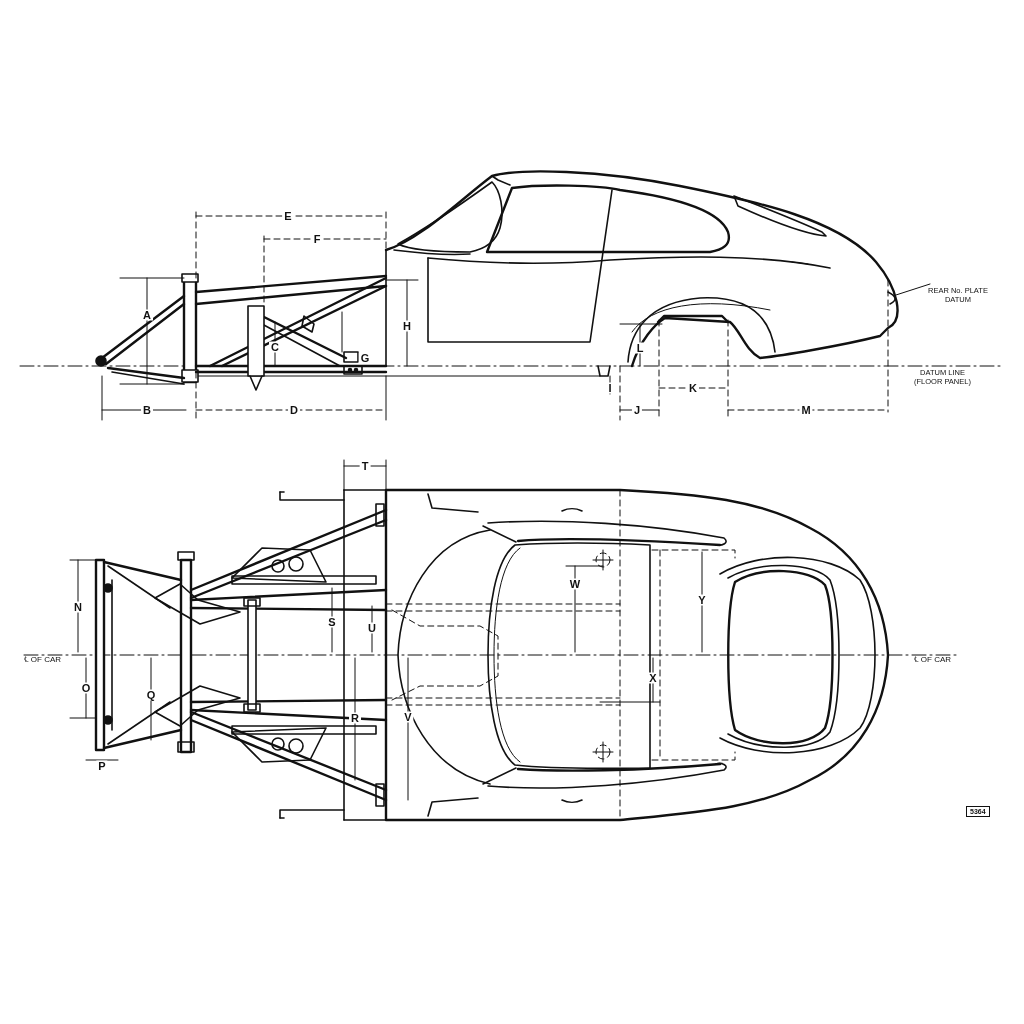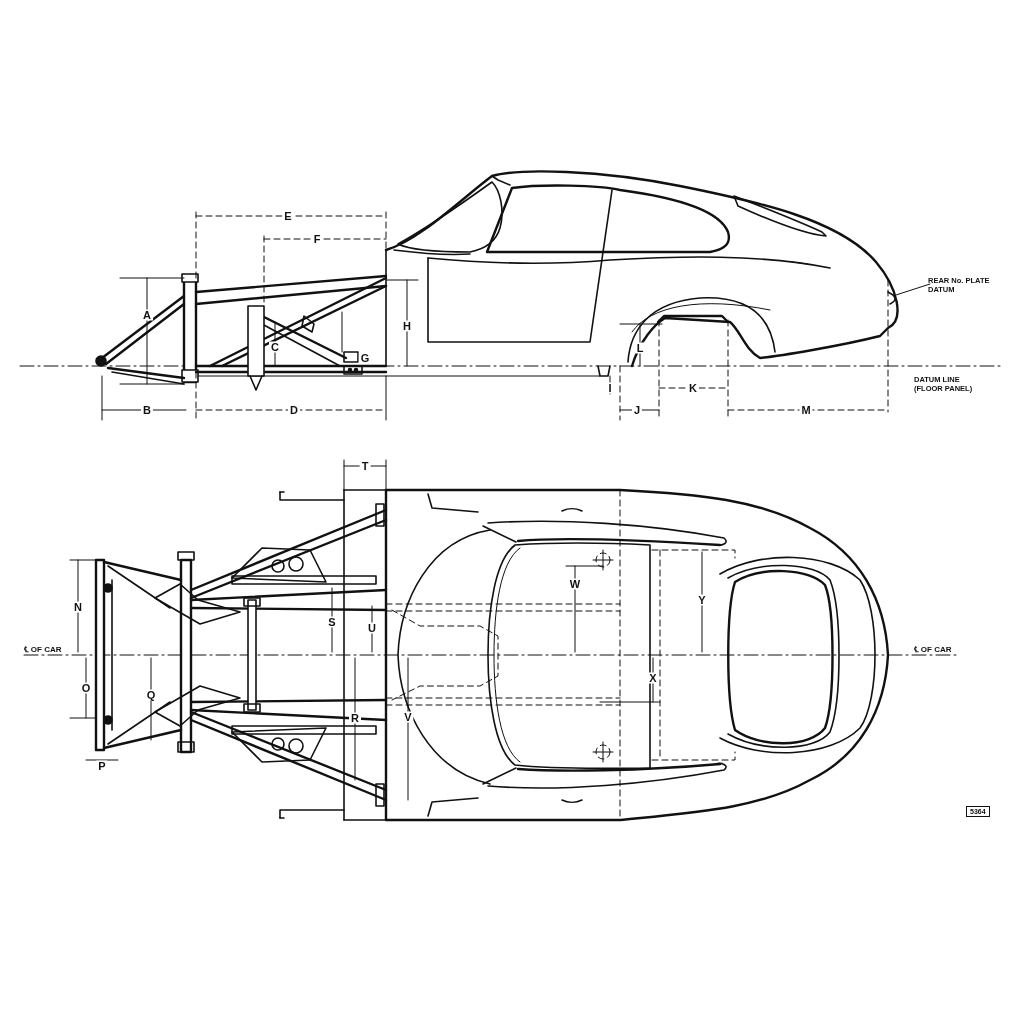--- a/index.html
+++ b/index.html
@@ -7,21 +7,21 @@
   #canvas{position:absolute;left:0;top:0;width:1024px;height:1024px;}
   svg{position:absolute;left:0;top:0;}
   .ln{stroke:#111;fill:none;stroke-width:1.6;stroke-linecap:round;stroke-linejoin:round;}
   .thk{stroke-width:2.4;}
   .thin{stroke-width:1;}
   .dash{stroke-dasharray:6 4;}
   .dashdot{stroke-dasharray:14 4 2 4;}
   .fillw{fill:#fff;}
   .fillb{fill:#111;}
   .lbl{position:absolute;font-family:"Liberation Sans",sans-serif;font-weight:bold;color:#111;font-size:11px;line-height:11px;white-space:nowrap;transform:translate(-50%,-50%);background:#fff;padding:0 2px;}
-  .note{position:absolute;font-family:"Liberation Sans",sans-serif;font-weight:bold;color:#111;font-size:7.5px;line-height:9px;white-space:nowrap;}
+  .note{position:absolute;font-family:"Liberation Sans",sans-serif;font-weight:normal;color:#111;font-size:7.5px;line-height:9px;white-space:nowrap;text-align:center;margin-top:10px;}
   .ref{position:absolute;left:966px;top:806px;border:1px solid #111;font-size:7px;font-weight:bold;padding:1px 3px;font-family:"Liberation Sans",sans-serif;color:#111;}
 </style>
 </head>
 <body>
 
 <div id="canvas">
 
 <svg width="1024" height="1024" viewBox="0 0 1024 1024">
 
   <g>
@@ -252,21 +252,21 @@
 <span class="lbl" style="left:610px;top:388px;">I</span>
 <span class="lbl" style="left:637px;top:410px;">J</span>
 <span class="lbl" style="left:693px;top:388px;">K</span>
 <span class="lbl" style="left:640px;top:348px;">L</span>
 <span class="lbl" style="left:806px;top:410px;">M</span>
 
 <div class="note" style="left:928px;top:276px;">
   <div>REAR No. PLATE</div>
   <div>DATUM</div>
 </div>
-<div class="note" style="left:914px;top:375px;">
+<div class="note" style="left:914px;top:358px;">
   <div>DATUM LINE</div>
   <div>(FLOOR PANEL)</div>
 </div>
 
 <span class="note" style="left:24px;top:645px;font-size:8px;">℄ OF CAR</span>
 <span class="note" style="left:914px;top:645px;font-size:8px;">℄ OF CAR</span>
 
 <span class="lbl" style="left:78px;top:607px;">N</span>
 <span class="lbl" style="left:86px;top:688px;">O</span>
 <span class="lbl" style="left:102px;top:766px;">P</span>

